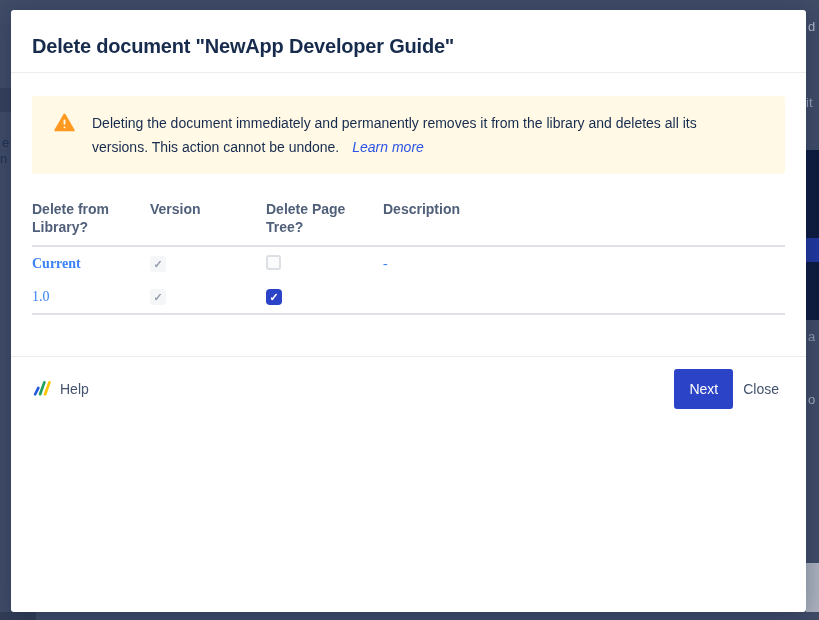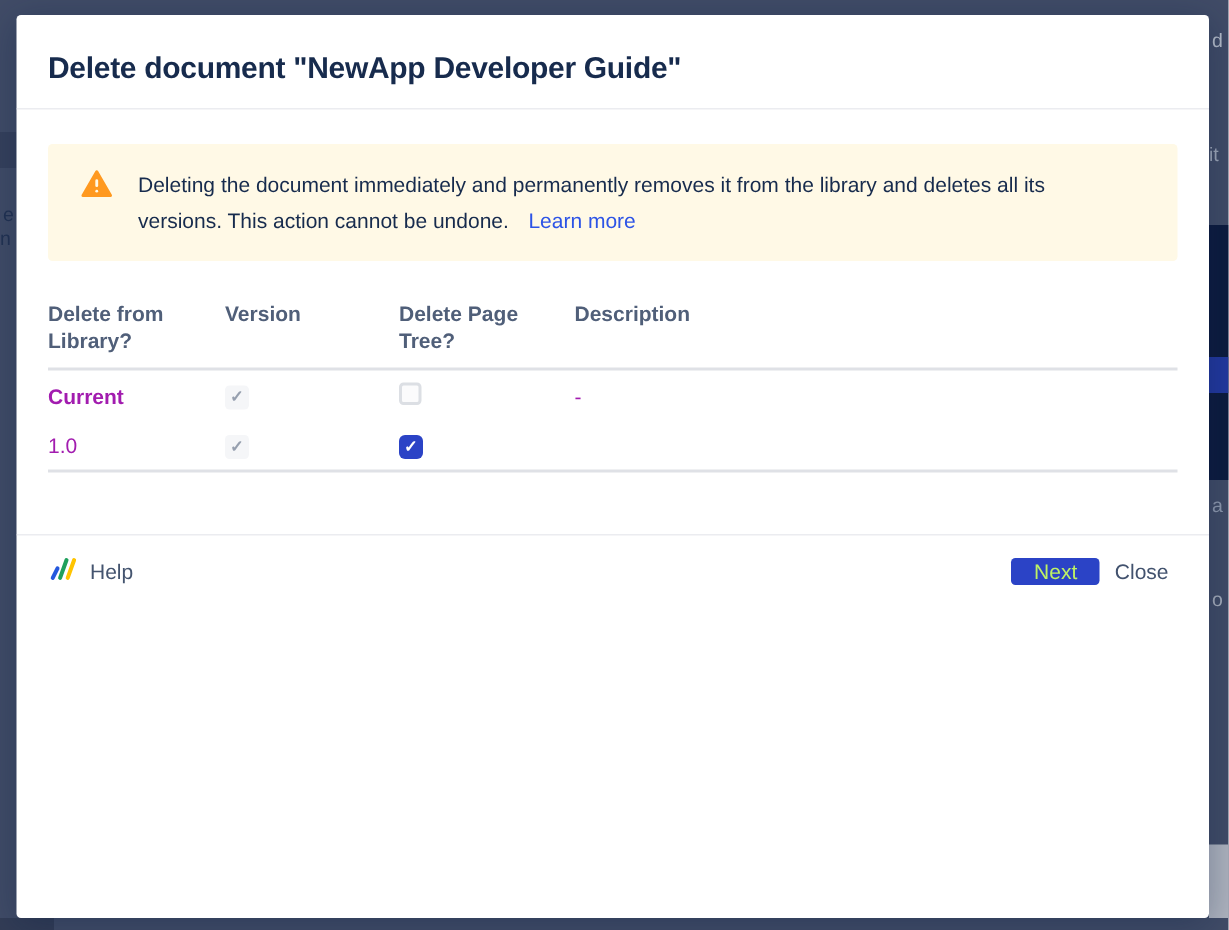--- a/index.html
+++ b/index.html
@@ -65,20 +65,21 @@
     font-size: 14px;
     line-height: 24px;
     color: #172B4D;
     width: 648px;
   }
   .learn-more {
     color: #2D54E6;
     text-decoration: none;
     margin-left: 13px;
     cursor: pointer;
+    font-style: italic;
   }
 
   
   .versions-table { margin-top: 26px; }
   .tbl-grid {
     display: grid;
     grid-template-columns: 118px 116px 117px 1fr;
     align-items: center;
   }
   .tbl-head {
@@ -88,21 +89,21 @@
   }
   .tbl-head .th {
     font-size: 14px;
     font-weight: 700;
     line-height: 18px;
     color: #505F79;
     padding-right: 28px;
   }
   .tbl-row { height: 34px; }
   .tbl-row.last { border-bottom: 2px solid #DFE1E6; }
-  .cell { font-size: 14px; color: #a21caf; }
+  .cell { font-size: 14px; color: #3b82f6; font-family: Liberation Serif, serif; }
   .cell.bold { font-weight: 700; }
 
   
   .checkbox {
     display: inline-flex;
     align-items: center;
     justify-content: center;
     width: 16px; height: 16px;
     border-radius: 3px;
     font-size: 11px;
@@ -136,27 +137,27 @@
   .help-group {
     display: inline-flex;
     align-items: center;
     gap: 9px;
     cursor: pointer;
   }
   .help-label { font-size: 14px; color: #44546F; }
   .footer-actions { display: flex; align-items: center; }
   .btn-primary {
     background: var(--accent, #2B43C6);
-    color: #bef264;
+    color: #ffffff;
     font-family: "Liberation Sans", sans-serif;
     font-size: 14px;
     font-weight: 500;
     border: none;
     border-radius: 3px;
-    height: 18px;
+    height: 40px;
     padding: 0 15px;
     cursor: pointer;
   }
   .btn-subtle {
     background: transparent;
     border: none;
     font-family: "Liberation Sans", sans-serif;
     font-size: 14px;
     color: #42526E;
     margin-left: 4px;

